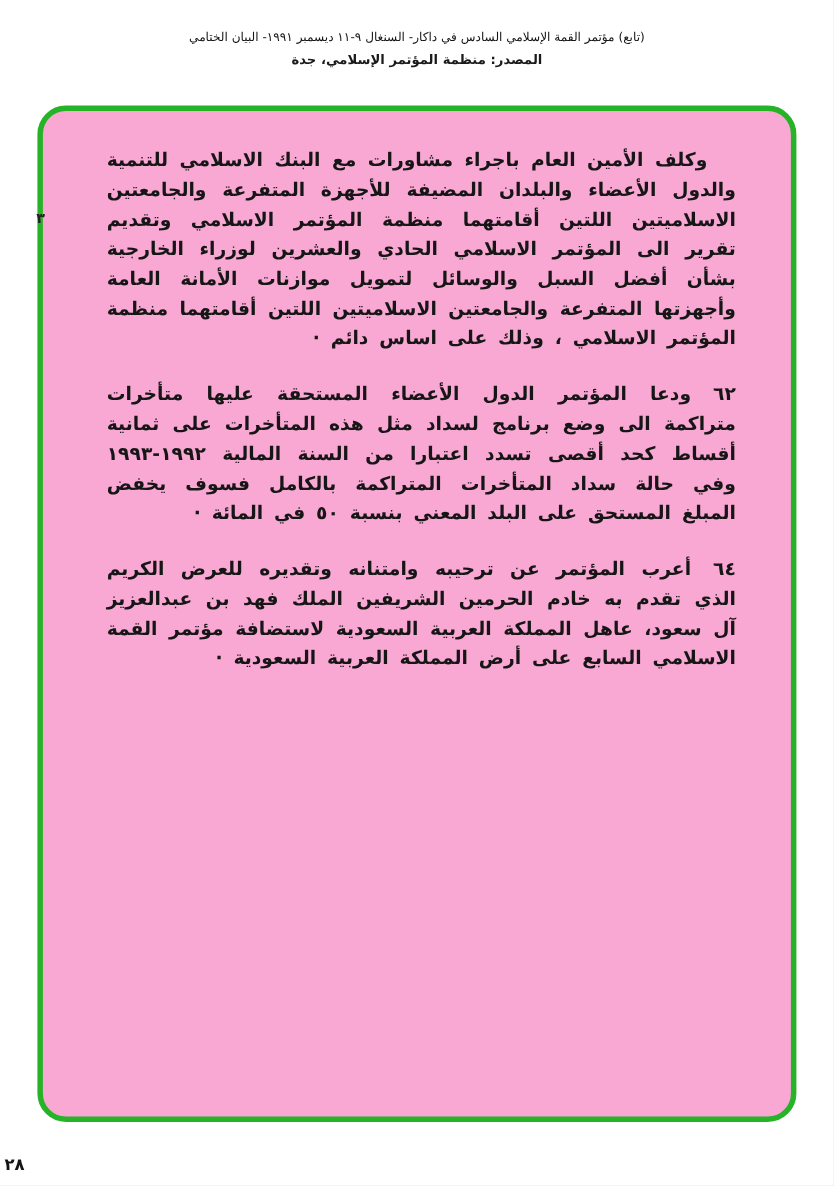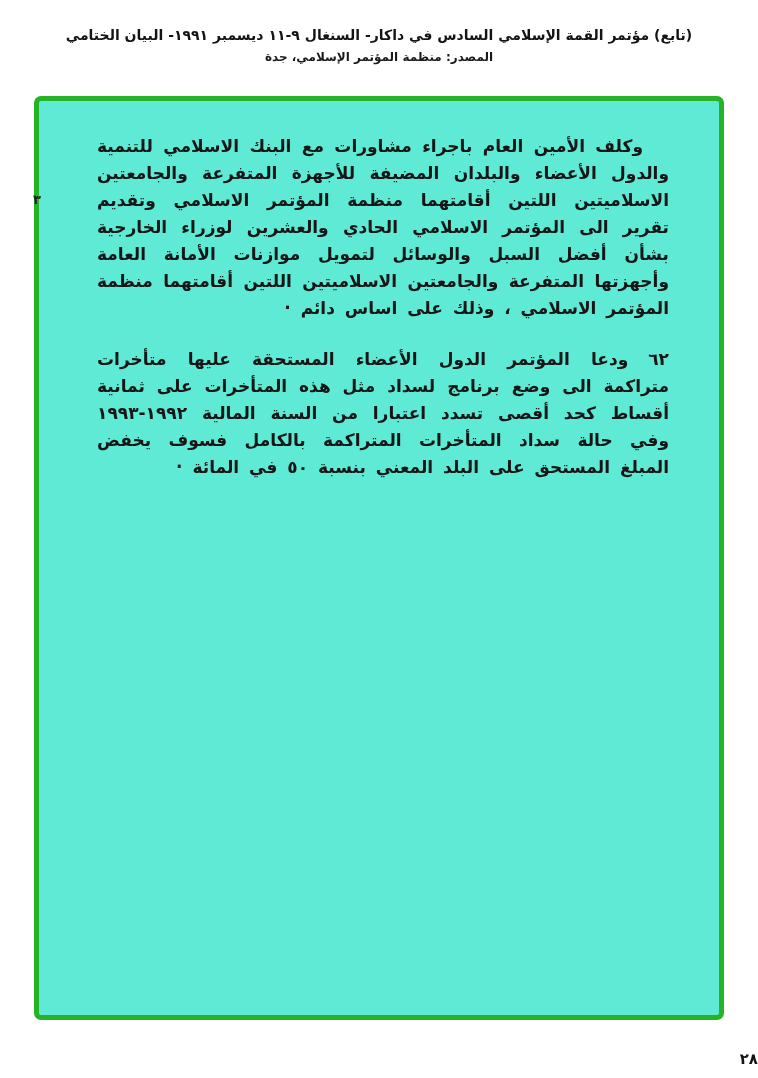--- a/index.html
+++ b/index.html
@@ -17,41 +17,41 @@
 
   
   .page-header {
     position: absolute;
     top: 27px;
     left: 0;
     right: 0;
     text-align: center;
   }
   .header-title {
-    font-size: 14px;
-    font-weight: bold;
+    font-size: 11px;
+    font-weight: normal;
     letter-spacing: 0;
   }
   .header-source {
     font-size: 12px;
     font-weight: bold;
     margin-top: 7px;
     color: #1a1a1a;
   }
 
   
   .green-frame {
     position: absolute;
     top: 96px;
     left: 34px;
     width: 690px;
     height: 924px;
     border: 5px solid #27b327;
-    border-radius: 7px;
-    background: #5eead4;
+    border-radius: 26px;
+    background: #f9a8d4;
     overflow: hidden;
   }
 
   
   .doc-body {
     padding: 32px 50px 0 58px;
     font-size: 17px;
     line-height: 27px;
     font-weight: bold;
     text-align: justify;
@@ -84,23 +84,23 @@
     font-size: 13px;
     font-weight: bold;
     color: #222;
     z-index: 2;
   }
 
   
   .page-footer {
     position: absolute;
     top: 1050px;
-    left: 16px;
+    left: 4px;
     right: 0;
-    text-align: right;
+    text-align: left;
   }
   .page-number {
     font-size: 15px;
     font-weight: bold;
   }
 </style>
 </head>
 <body>
 
 <div class="page">
@@ -118,20 +118,23 @@
       <p class="para first-para">
         <span class="para-text">وكلف الأمين العام باجراء مشاورات مع البنك الاسلامي للتنمية والدول الأعضاء والبلدان المضيفة للأجهزة المتفرعة والجامعتين الاسلاميتين اللتين أقامتهما منظمة المؤتمر الاسلامي وتقديم تقرير الى المؤتمر الاسلامي الحادي والعشرين لوزراء الخارجية بشأن أفضل السبل والوسائل لتمويل موازنات الأمانة العامة وأجهزتها المتفرعة والجامعتين الاسلاميتين اللتين أقامتهما منظمة المؤتمر الاسلامي ، وذلك على اساس دائم ·</span>
       </p>
 
       <p class="para">
         <span class="para-num">٦٢</span><span class="para-text">ودعا المؤتمر الدول الأعضاء المستحقة عليها متأخرات متراكمة الى وضع برنامج لسداد مثل هذه المتأخرات على ثمانية أقساط كحد أقصى تسدد اعتبارا من السنة المالية ١٩٩٢-١٩٩٣ وفي حالة سداد المتأخرات المتراكمة بالكامل فسوف يخفض المبلغ المستحق على البلد المعني بنسبة ٥٠ في المائة ·</span>
       </p>
 
 
 
+      <p class="para">
+        <span class="para-num">٦٤</span><span class="para-text">أعرب المؤتمر عن ترحيبه وامتنانه وتقديره للعرض الكريم الذي تقدم به خادم الحرمين الشريفين الملك فهد بن عبدالعزيز آل سعود، عاهل المملكة العربية السعودية لاستضافة مؤتمر القمة الاسلامي السابع على أرض المملكة العربية السعودية ·</span>
+      </p>
 
 
 
     </div>
   </div>
 
   <footer class="page-footer">
     <div class="page-number">٢٨</div>
   </footer>
 

